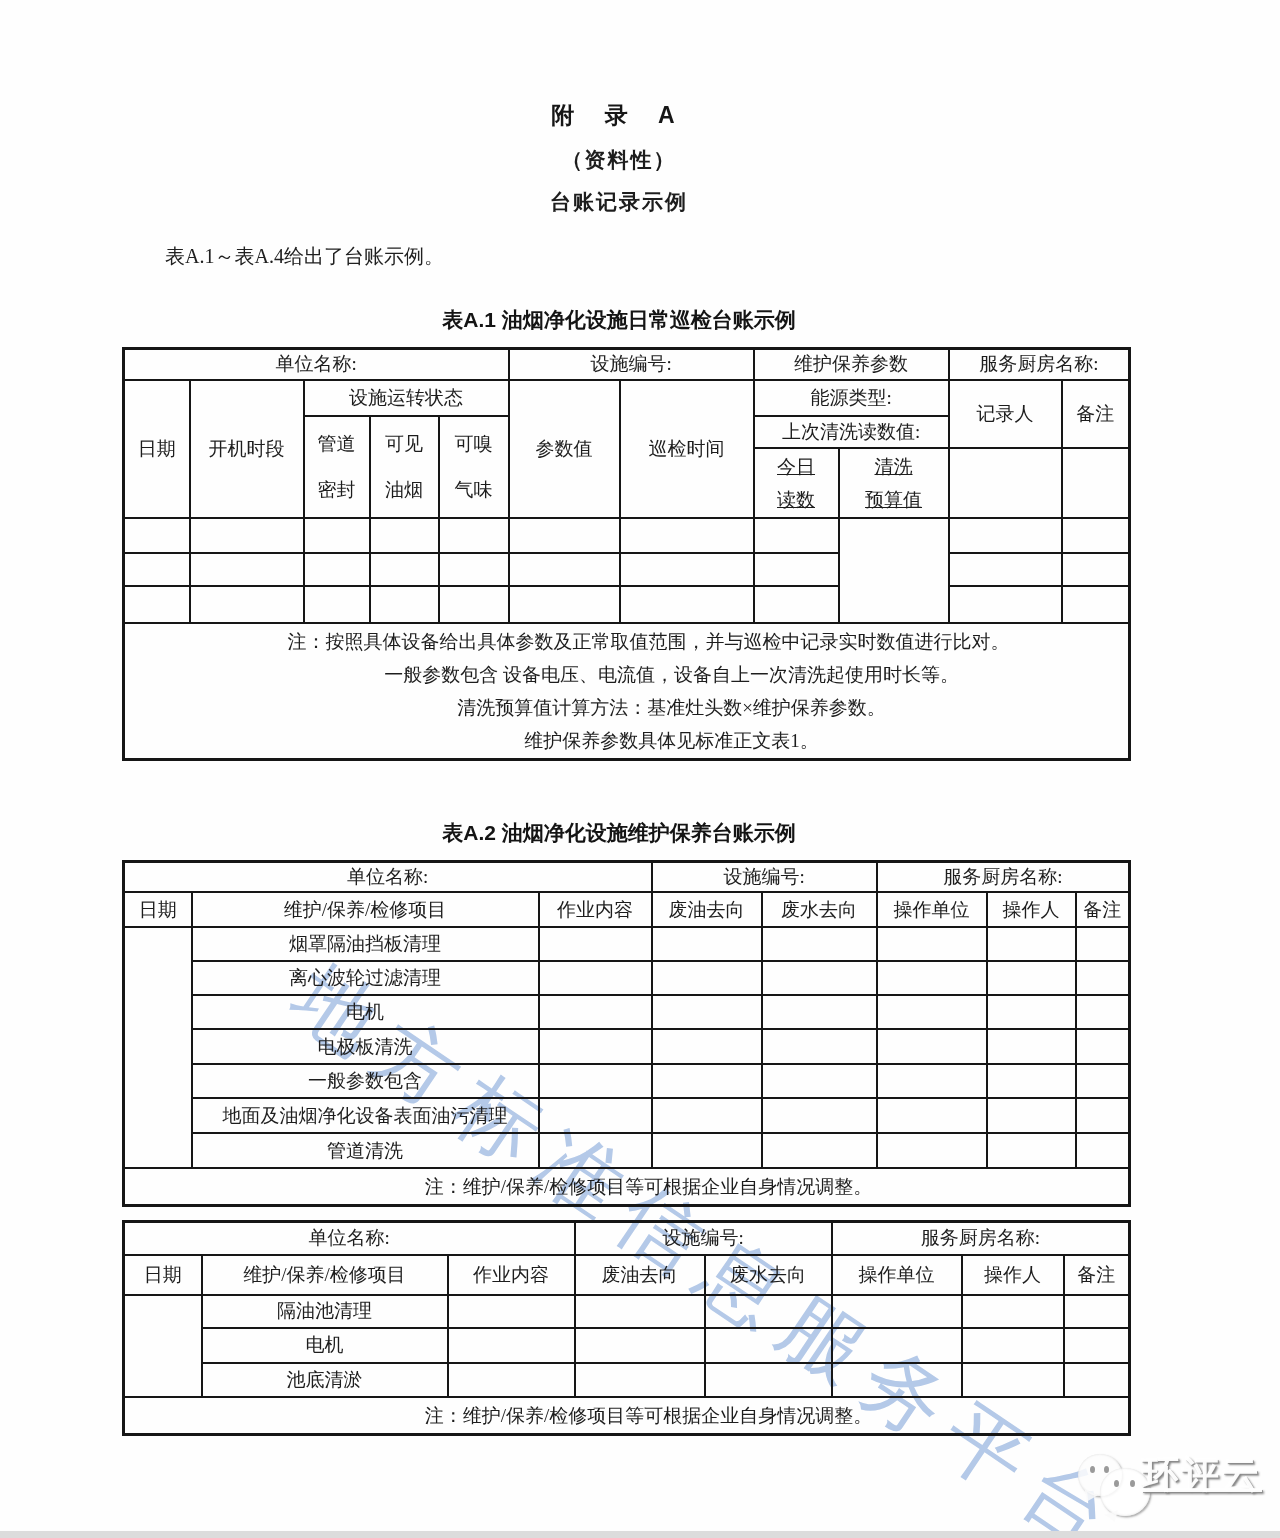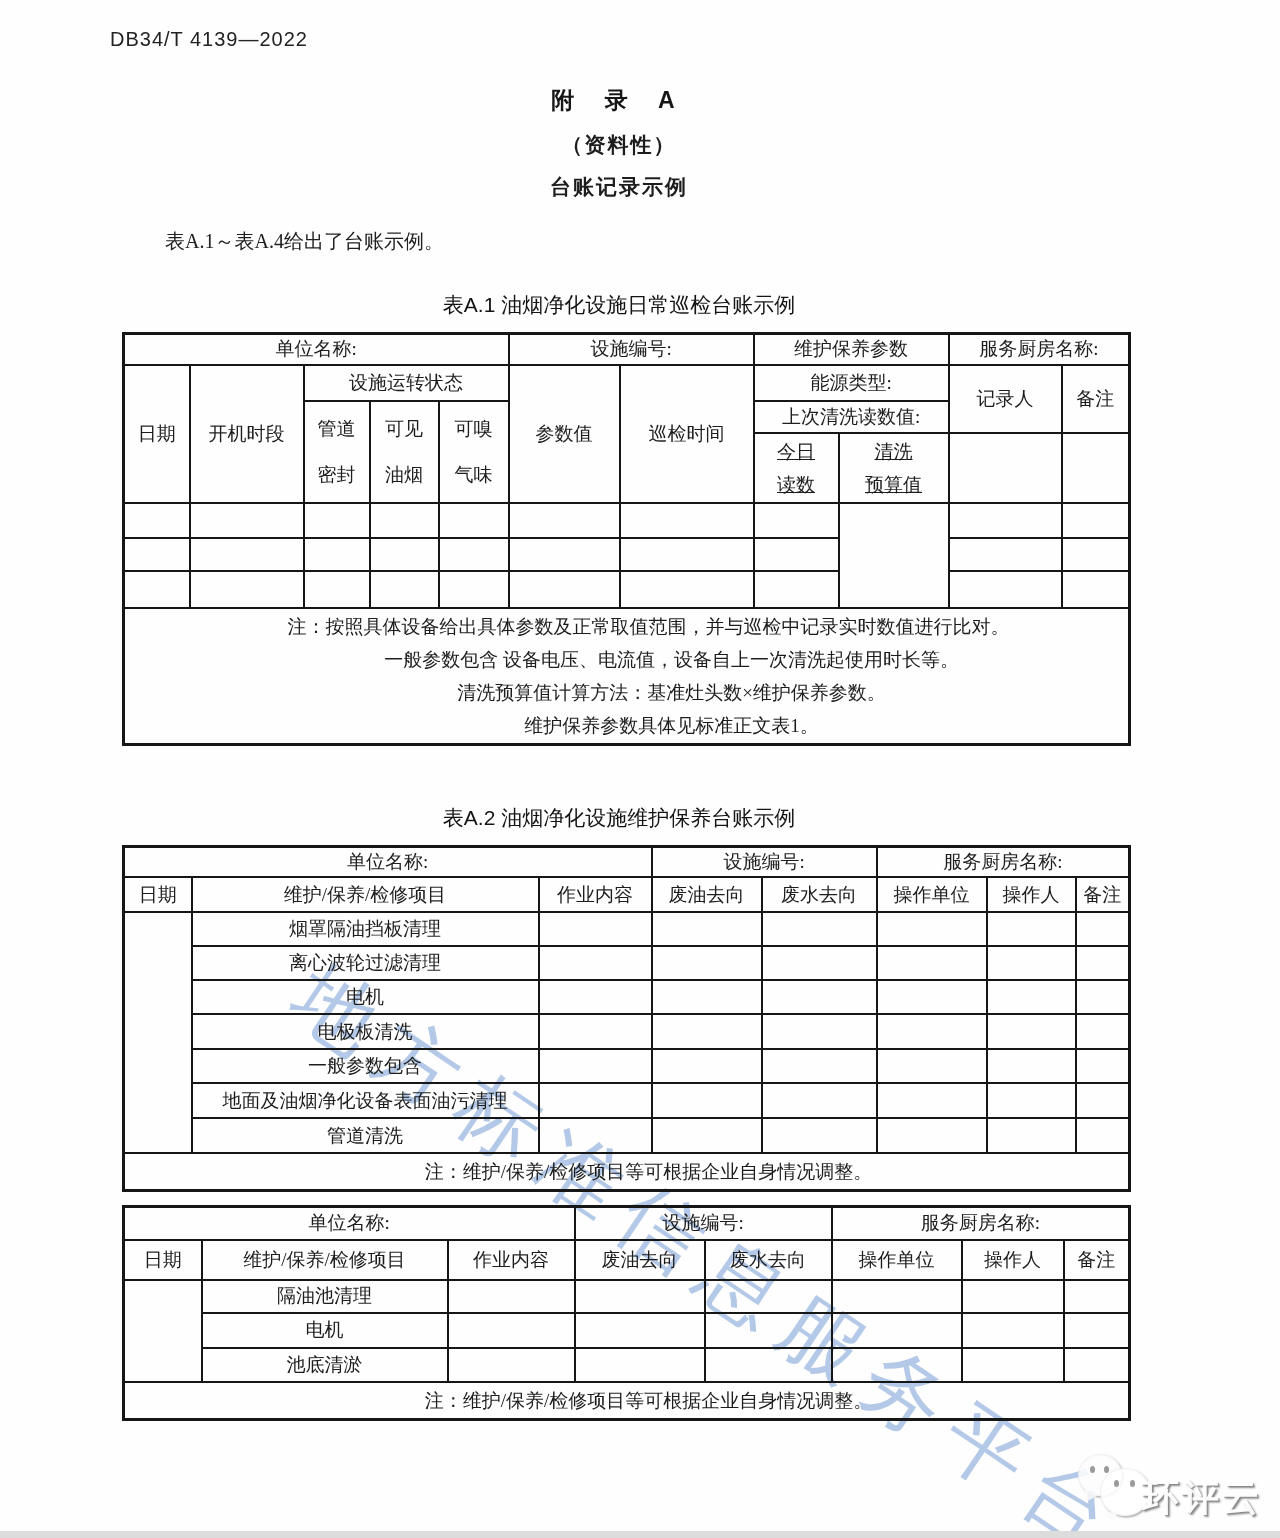--- a/index.html
+++ b/index.html
@@ -18,28 +18,28 @@
     color:rgba(112,152,210,0.52);
     font-family:"Liberation Serif","DejaVu Serif",serif;
   }
 
   
   .content{position:relative;z-index:1;margin-left:110px;width:1030px;}
 
   .doc-code{padding-top:28px;font-size:20px;letter-spacing:1px;color:#222;}
 
   .centerblock{width:1018px;text-align:center;}
-  .appendix{margin-top:34px;}
+  .appendix{margin-top:100px;}
   .appendix-label{font-size:23px;font-weight:bold;letter-spacing:12px;color:#161616;}
   .appendix-type{margin-top:15px;font-size:21px;font-weight:bold;letter-spacing:2px;}
   .appendix-title{margin-top:14px;font-size:21px;font-weight:bold;letter-spacing:2px;}
 
   .intro{margin:27px 0 0 55px;font-size:20px;color:#202020;}
 
-  .table-title{width:1018px;text-align:center;font-weight:normal;font-size:21px;color:#141414;}
+  .table-title{width:1018px;text-align:center;font-weight:bold;font-size:21px;color:#141414;}
   .tt1{margin-top:36px;}
   .tt2{margin-top:58px;}
   .tt3{margin-top:72px;}
 
   
   table.t{
     border-collapse:collapse;table-layout:fixed;
     width:1006px;margin-left:12px;margin-top:13px;
     background:transparent;border:3px solid #161616;
   }
@@ -60,38 +60,38 @@
   
   .logo{position:absolute;left:1076px;top:1446px;width:190px;height:78px;z-index:3;}
   .bubble{position:absolute;border-radius:50%;background:rgba(253,253,253,0.85);
     box-shadow:1.5px 1.5px 2px rgba(130,130,130,0.65), inset 0 0 2px rgba(180,180,180,0.5);}
   .bubble-back{left:2px;top:8px;width:44px;height:42px;}
   .bubble-front{left:24px;top:22px;width:50px;height:48px;background:rgba(255,255,255,0.88);}
   .eye{position:absolute;width:5px;height:7px;border-radius:50%;background:rgba(120,120,120,0.75);}
   .tail{position:absolute;width:0;height:0;border-left:7px solid transparent;border-right:7px solid transparent;
     border-top:10px solid rgba(250,250,250,0.85);}
   .logo-text{
-    position:absolute;left:66px;top:27px;
+    position:absolute;left:66px;top:4px;
     font-size:37px;font-weight:bold;letter-spacing:3px;
     color:rgba(255,255,255,0.96);
     text-shadow:2px 2px 2px rgba(135,135,135,0.95),-1px -1px 1px rgba(255,255,255,0.85),1px 1px 0 rgba(160,160,160,0.9);
+    text-decoration:underline;
   }
 
   .scan-bottom{position:absolute;left:0;bottom:0;width:100%;height:7px;background:#dcdcdc;z-index:2;}
 </style>
 </head>
 <body>
 
 <div class="page">
 
   <div class="watermark">地方标准信息服务平台</div>
 
   <div class="content">
 
-    <div class="doc-code sans">DB34/T 4139—2022</div>
 
     <div class="appendix centerblock">
       <div class="appendix-label sans">附 录 A</div>
       <div class="appendix-type sans">（资料性）</div>
       <div class="appendix-title sans">台账记录示例</div>
     </div>
 
     <div class="intro">表A.1～表A.4给出了台账示例。</div>
 
     <div class="table-title tt1 sans">表A.1 油烟净化设施日常巡检台账示例</div>

